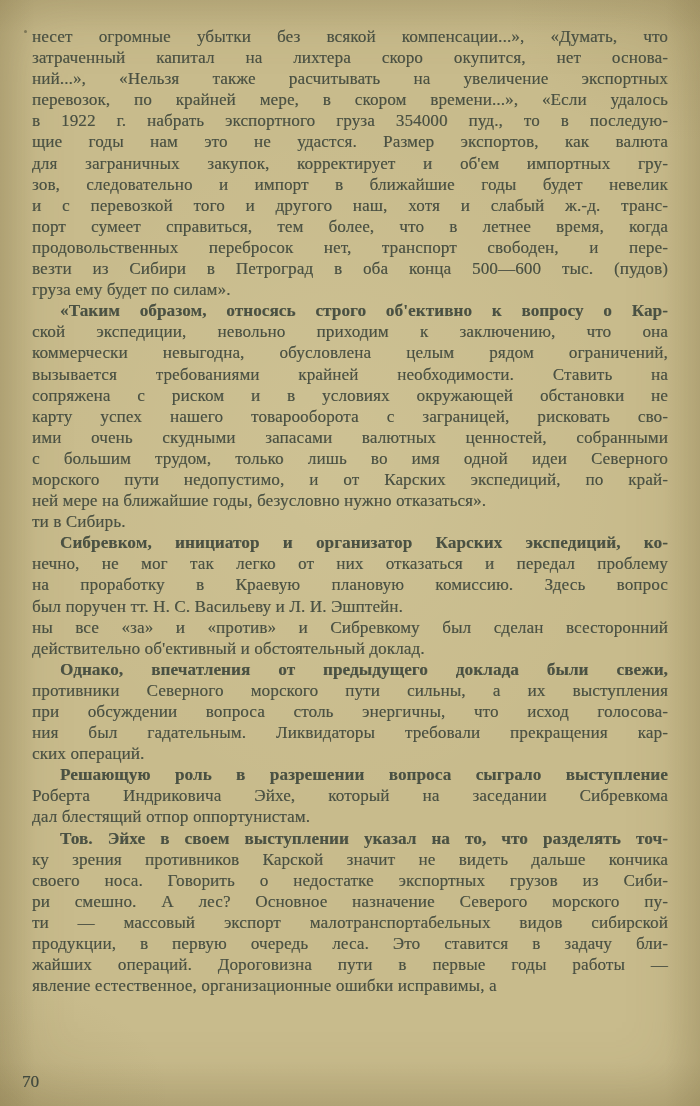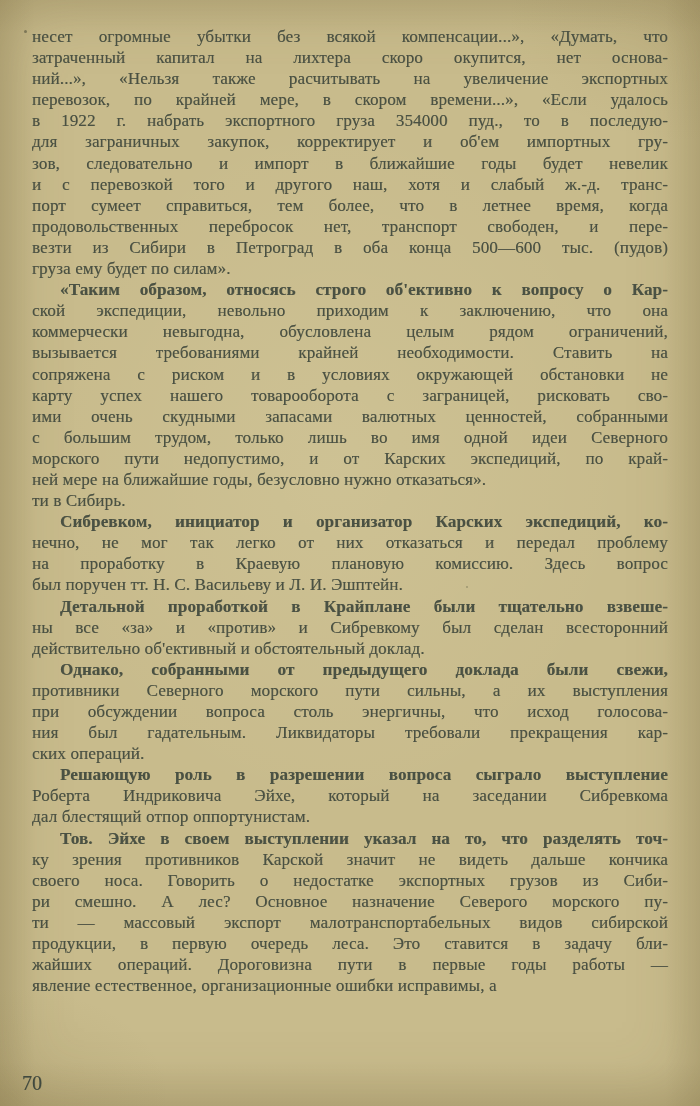--- a/index.html
+++ b/index.html
@@ -33,21 +33,21 @@
     text-align-last: justify;
     letter-spacing: 0.15px;
     text-shadow: 0.4px 0.4px 0.6px rgba(70,76,60,0.45);
   }
   .pstart { text-indent: 28px; font-weight: bold; }
   .pend   { text-align-last: left; }
   .page-number {
     position: absolute;
     left: 22px;
     top: 1072px;
-    font-size: 20px;
+    font-size: 17px;
     color: #40493f;
     text-shadow: 0.4px 0.4px 0.6px rgba(70,76,60,0.45);
     text-align: center;
   }
   .speck {
     position: absolute;
     border-radius: 50%;
     background: rgba(75,75,55,0.55);
   }
   .speck-1 { left: 24px; top: 30px; width: 3px; height: 3px; }
@@ -60,20 +60,21 @@
   <span class="speck speck-1"></span>
   <span class="speck speck-2"></span>
 
   <div class="text-block">
 
     <div class="line">несет огромные убытки без всякой компенсации...», «Думать, что</div>
     <div class="line">затраченный капитал на лихтера скоро окупится, нет основа-</div>
     <div class="line">ний...», «Нельзя также расчитывать на увеличение экспортных</div>
     <div class="line">перевозок, по крайней мере, в скором времени...», «Если удалось</div>
     <div class="line">в 1922 г. набрать экспортного груза 354000 пуд., то в последую-</div>
+    <div class="line">щие годы нам это не удастся. Размер экспортов, как валюта</div>
     <div class="line">для заграничных закупок, корректирует и об'ем импортных гру-</div>
     <div class="line">зов, следовательно и импорт в ближайшие годы будет невелик</div>
     <div class="line">и с перевозкой того и другого наш, хотя и слабый ж.-д. транс-</div>
     <div class="line">порт сумеет справиться, тем более, что в летнее время, когда</div>
     <div class="line">продовольственных перебросок нет, транспорт свободен, и пере-</div>
     <div class="line">везти из Сибири в Петроград в оба конца 500—600 тыс. (пудов)</div>
     <div class="line pend">груза ему будет по силам».</div>
 
     <div class="line pstart">«Таким образом, относясь строго об'ективно к вопросу о Кар-</div>
     <div class="line">ской экспедиции, невольно приходим к заключению, что она</div>
@@ -86,25 +87,24 @@
     <div class="line">морского пути недопустимо, и от Карских экспедиций, по край-</div>
     <div class="line pend">ней мере на ближайшие годы, безусловно нужно отказаться».</div>
 
     <div class="line pend">ти в Сибирь.</div>
 
     <div class="line pstart">Сибревком, инициатор и организатор Карских экспедиций, ко-</div>
     <div class="line">нечно, не мог так легко от них отказаться и передал проблему</div>
     <div class="line">на проработку в Краевую плановую комиссию. Здесь вопрос</div>
     <div class="line pend">был поручен тт. Н. С. Васильеву и Л. И. Эшптейн.</div>
 
-    <div class="line pstart">Детальной проработкой в Крайплане были тщательно взвеше-</div>
     <div class="line">ны все «за» и «против» и Сибревкому был сделан всесторонний</div>
     <div class="line pend">действительно об'ективный и обстоятельный доклад.</div>
 
-    <div class="line pstart">Однако, собранными от предыдущего доклада были свежи,</div>
+    <div class="line pstart">Однако, впечатления от предыдущего доклада были свежи,</div>
     <div class="line">противники Северного морского пути сильны, а их выступления</div>
     <div class="line">при обсуждении вопроса столь энергичны, что исход голосова-</div>
     <div class="line">ния был гадательным. Ликвидаторы требовали прекращения кар-</div>
     <div class="line pend">ских операций.</div>
 
     <div class="line pstart">Решающую роль в разрешении вопроса сыграло выступление</div>
     <div class="line">Роберта Индриковича Эйхе, который на заседании Сибревкома</div>
     <div class="line pend">дал блестящий отпор оппортунистам.</div>
 
     <div class="line pstart">Тов. Эйхе в своем выступлении указал на то, что разделять точ-</div>

